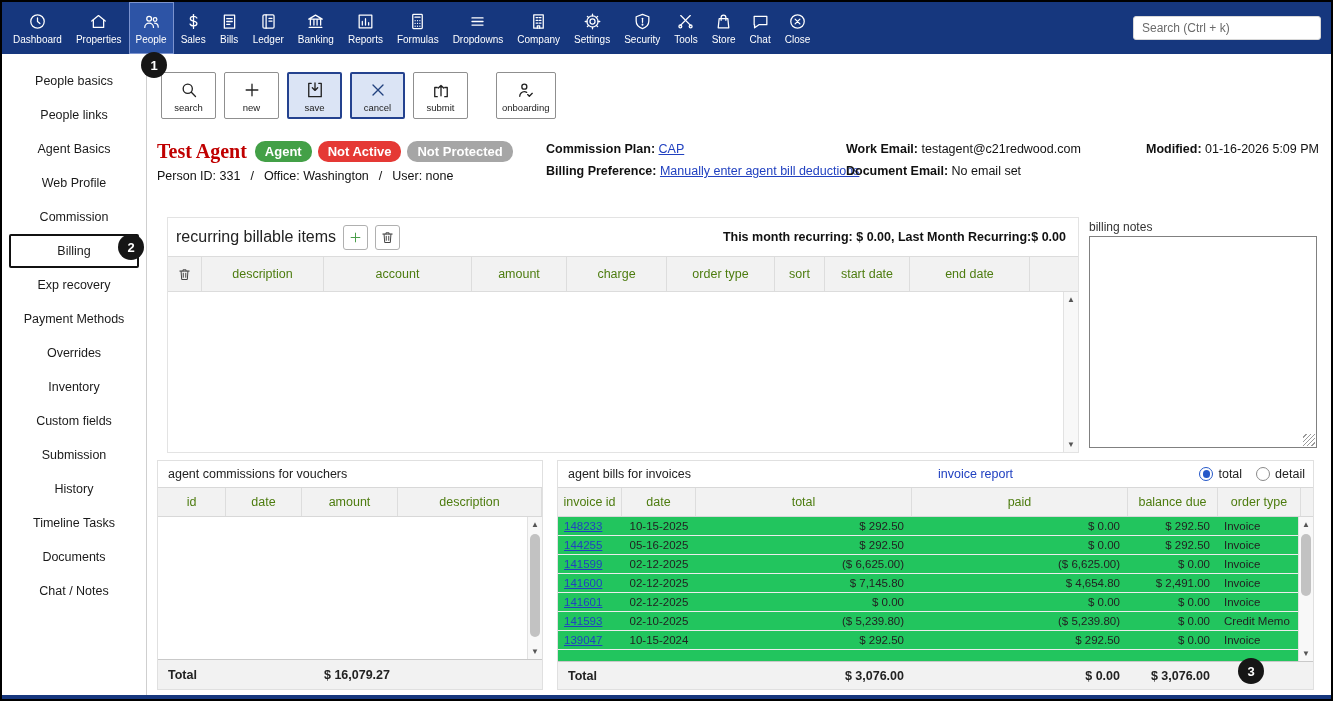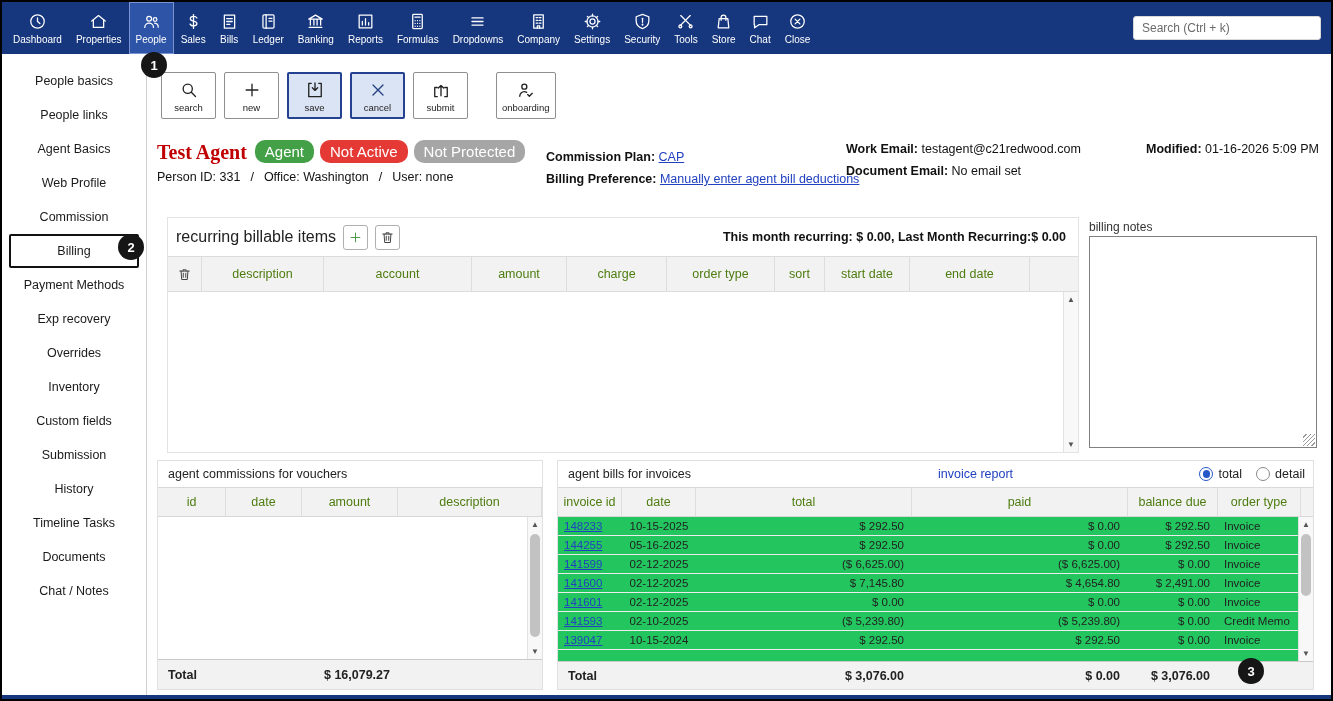--- a/index.html
+++ b/index.html
@@ -30,23 +30,23 @@
   .tbtn{min-width:55px;height:47px;padding:3px 5px 2px;border:1px solid #8f8f8f;border-radius:2px;background:#fff;display:flex;flex-direction:column;align-items:center;justify-content:center;gap:2px;font-size:9.5px;color:#222;font-family:inherit;cursor:default}
   .tbtn.hl{background:#dbe4f5;border:2px solid #24428f}
   .tbtn.spaced{margin-left:20px}
   .tbtn .ticon{width:20px;height:20px;color:#222;display:inline-block}
 
   
   .agent-header{position:absolute;left:10px;right:10px;top:86px;height:50px;font-size:12.5px;color:#111}
   .ah-col1{position:absolute;left:0;top:0}
   .ah-name-row{display:flex;align-items:center;gap:8px}
   .agent-name{font-family:"Liberation Serif", serif;font-weight:bold;color:#c00000;font-size:20px;line-height:22px}
-  .badge{display:inline-block;color:#fff;font-weight:normal;font-size:15px;padding:3px 10px;border-radius:10px;white-space:nowrap}
+  .badge{display:inline-block;color:#fff;font-weight:bold;font-size:13px;padding:3px 10px;border-radius:10px;white-space:nowrap}
   .ah-meta{margin-top:7px;display:flex;gap:10px;align-items:center}
-  .ah-col2{position:absolute;left:389px;top:10px}
+  .ah-col2{position:absolute;left:389px;top:2px}
   .ah-col3{position:absolute;left:689px;top:2px}
   .ah-col4{position:absolute;right:2px;top:2px;text-align:right}
   .ah-line{margin-bottom:8px;white-space:nowrap}
   .blab{font-weight:bold}
   a.tlink{color:#2141c0;text-decoration:underline;cursor:pointer}
   a.plain-link{color:#2141c0;text-decoration:none;cursor:pointer}
 
   
   .rec-panel{position:absolute;left:20px;top:163px;width:912px;height:236px;border:1px solid #e3e3e3;display:flex;flex-direction:column}
   .rec-head{height:38px;display:flex;align-items:center;gap:7px;padding:0 8px}
@@ -253,22 +253,22 @@
     <input class="nav-search" type="text" placeholder="Search (Ctrl + k)" style="">
   </div>
 
   <div class="sidebar" id="sidebar">
       <div class="side-item">People basics</div>
       <div class="side-item">People links</div>
       <div class="side-item">Agent Basics</div>
       <div class="side-item">Web Profile</div>
       <div class="side-item">Commission</div>
       <div class="side-item selected">Billing</div>
+      <div class="side-item">Exp recovery</div>
       <div class="side-item">Payment Methods</div>
-      <div class="side-item">Exp recovery</div>
       <div class="side-item">Overrides</div>
       <div class="side-item">Inventory</div>
       <div class="side-item">Custom fields</div>
       <div class="side-item">Submission</div>
       <div class="side-item">History</div>
       <div class="side-item">Timeline Tasks</div>
       <div class="side-item">Documents</div>
       <div class="side-item">Chat / Notes</div>
     </div>
 

